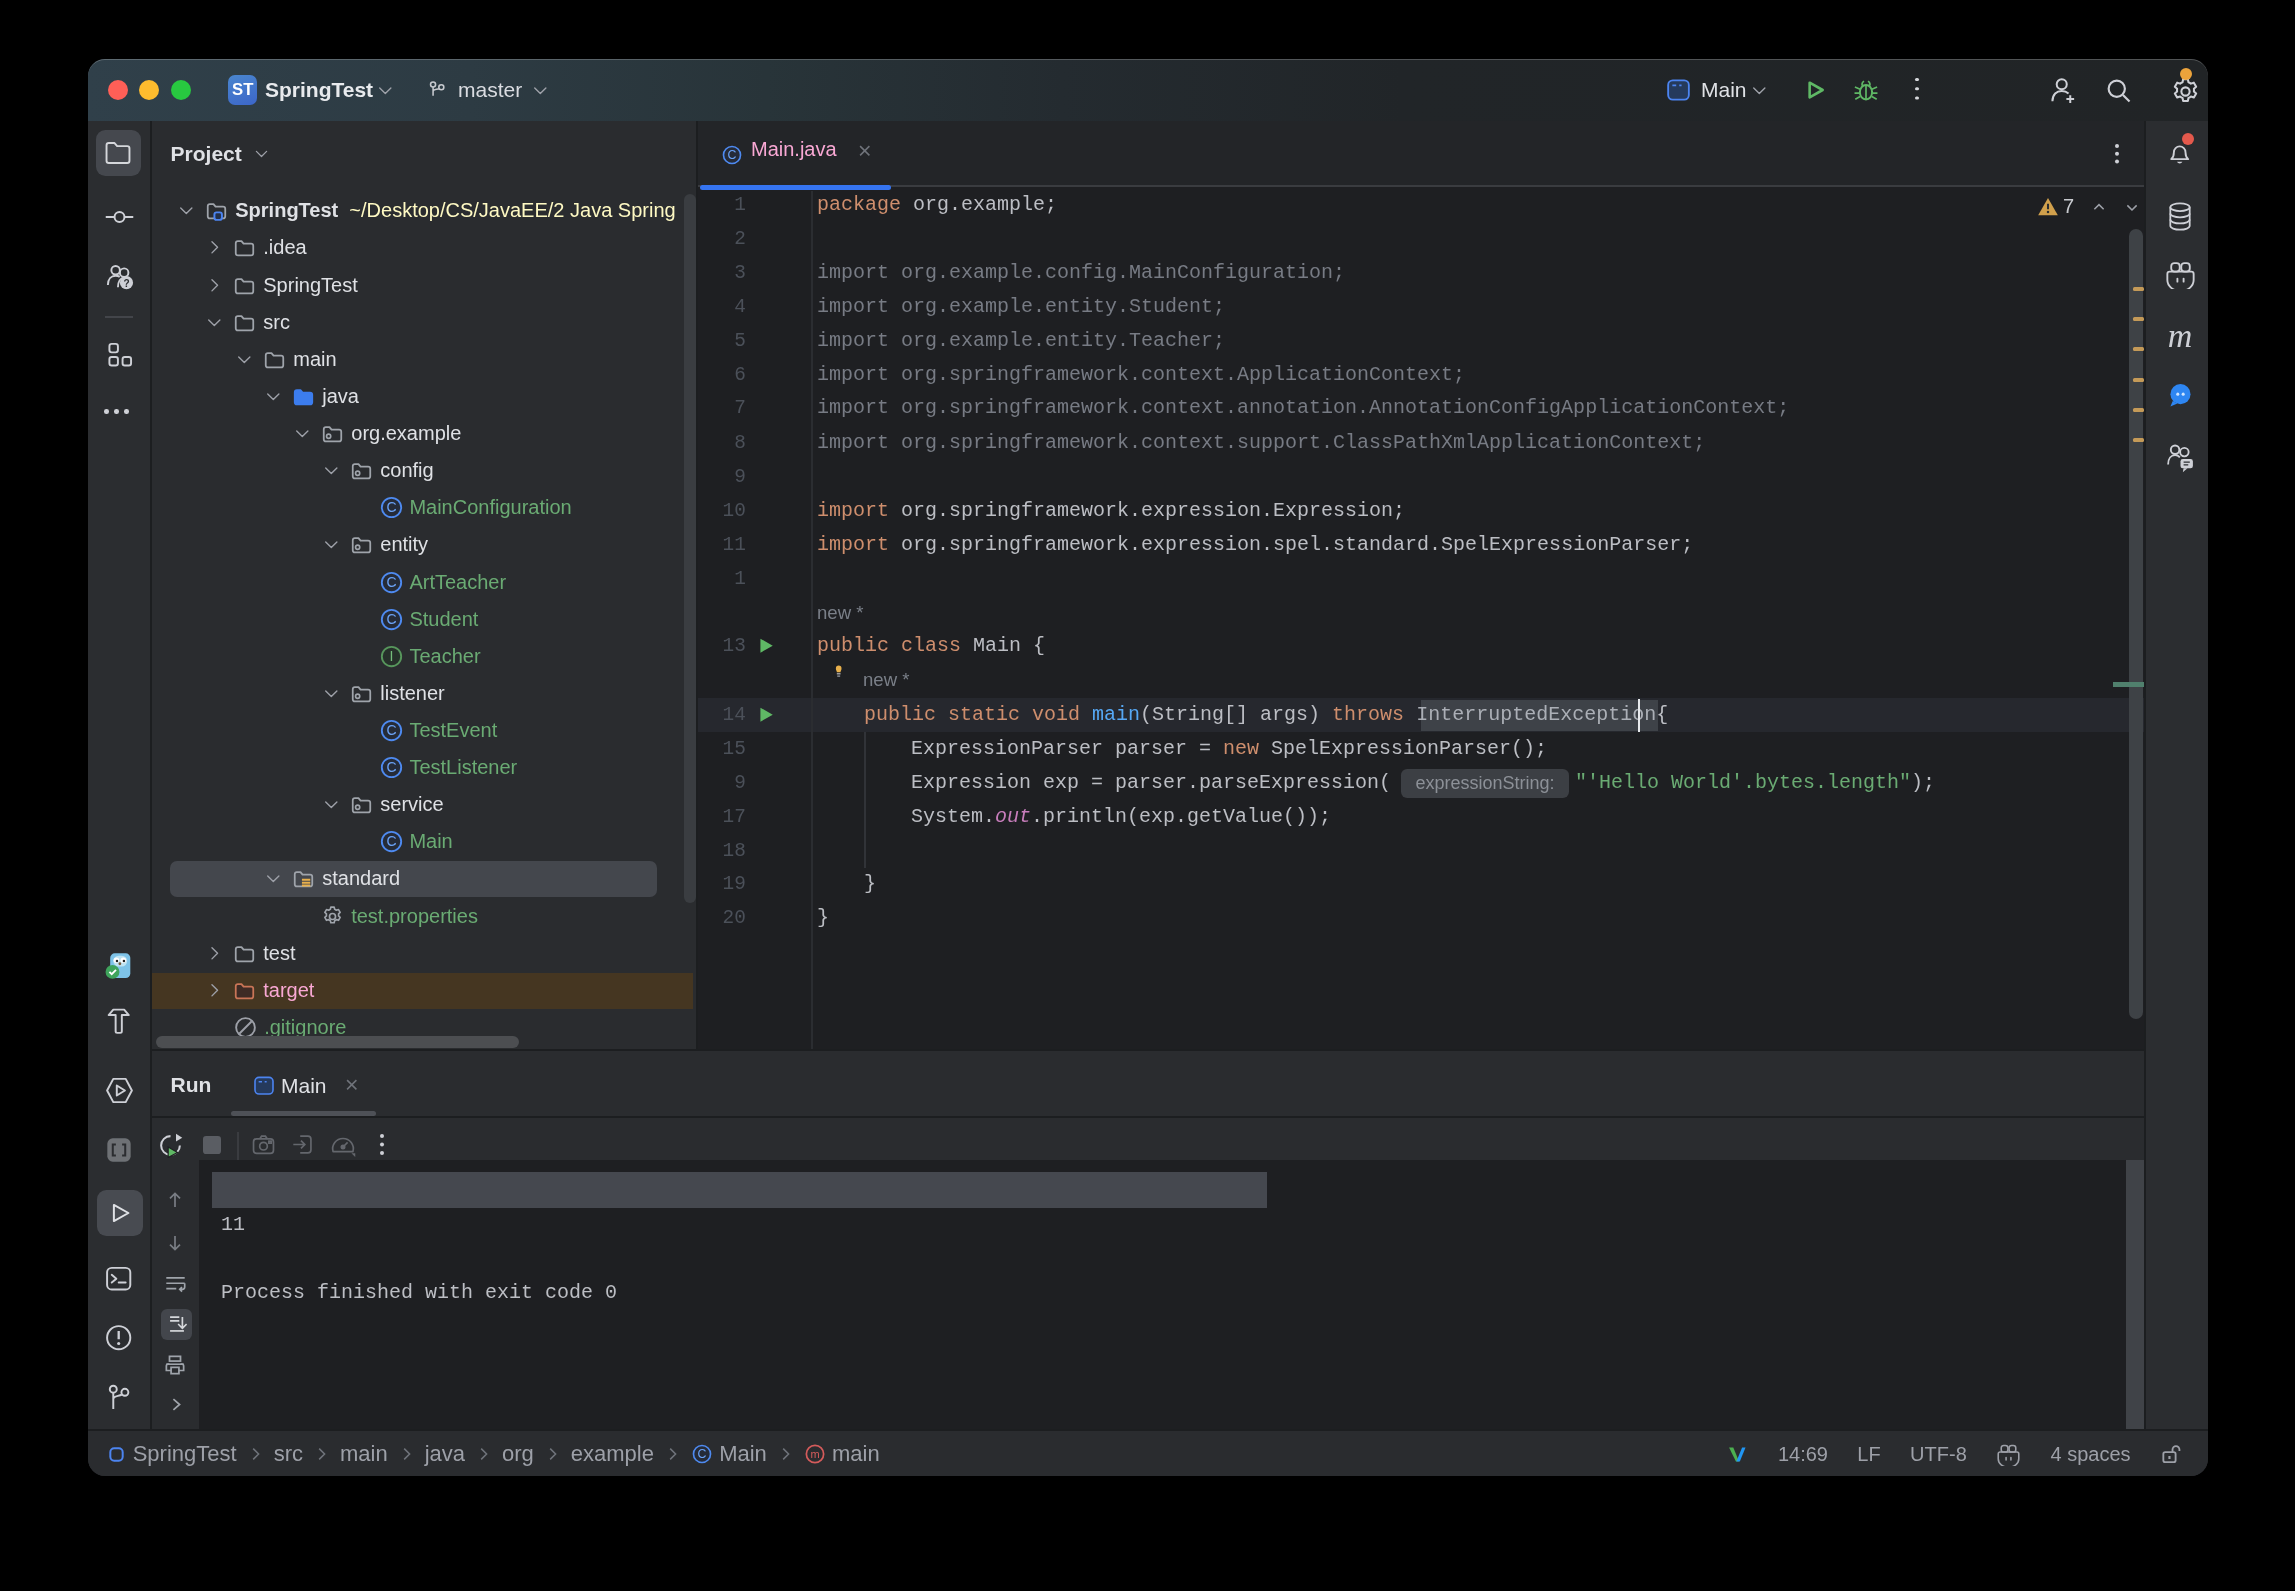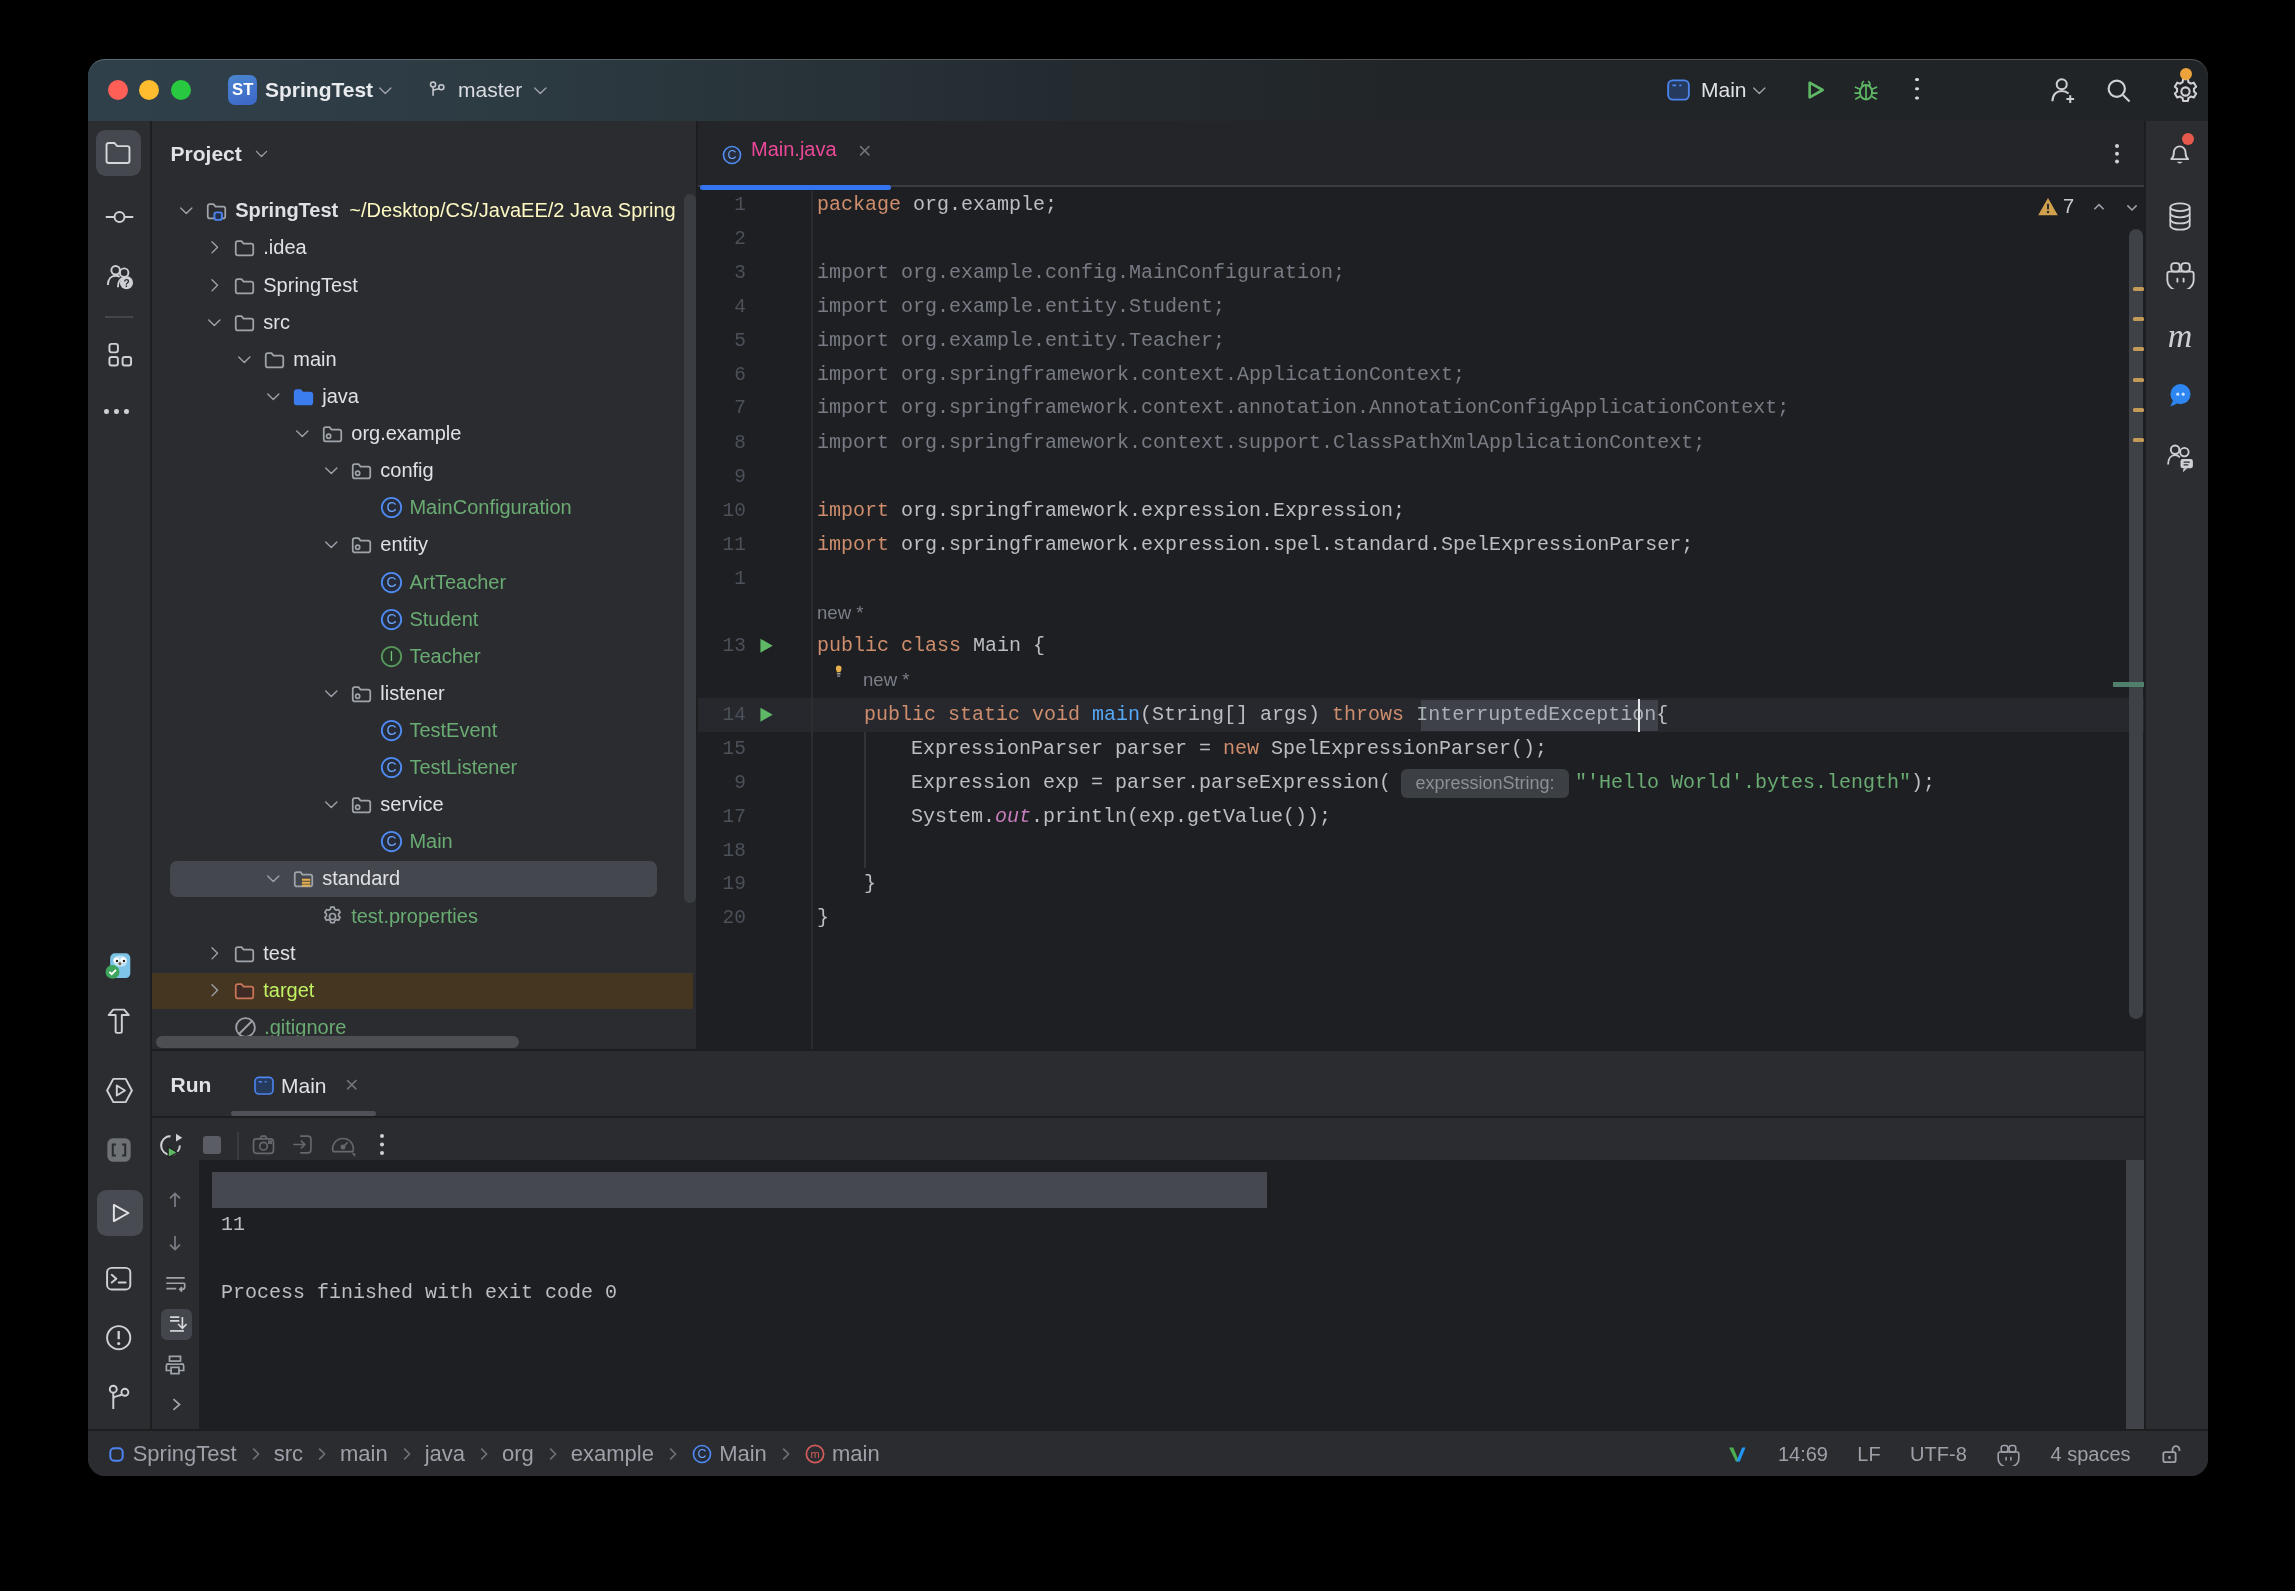--- a/index.html
+++ b/index.html
@@ -311,35 +311,35 @@
         </svg><span class="t green">test.properties</span></div>
 <div class="r" style="left:53px;top:814px"><svg class="ic" width="18.6" height="18.6" viewBox="0 0 24 24" style="margin-right:8.5px">
           <use href="#cr"></use>
         </svg><svg class="ic" width="25" height="25" viewBox="0 0 24 24" style="margin-right:6.2px">
           <use href="#fo"></use>
         </svg><span class="t">test</span></div>
 <div class="r" style="left:53px;top:851px"><svg class="ic" width="18.6" height="18.6" viewBox="0 0 24 24" style="margin-right:8.5px">
           <use href="#cr"></use>
         </svg><svg class="ic" width="25" height="25" viewBox="0 0 24 24" style="margin-right:6.2px">
           <use href="#forng"></use>
-        </svg><span class="t" style="color:#bef264">target</span></div>
+        </svg><span class="t" style="color:#f9a8d4">target</span></div>
 <div class="r" style="left:81px;top:888px"><svg class="ic" width="25" height="25" viewBox="0 0 24 24" style="margin-right:6.2px">
           <use href="#ign"></use>
         </svg><span class="t green">.gitignore</span></div>
 <div class="abs" style="left:532px;top:73px;width:12.4px;height:709px;border-radius:6.2px;background:#3a3d41"></div>
 <div class="abs" style="left:3.9px;top:915px;width:363px;height:12.4px;border-radius:6.2px;background:#4c4e51"></div>
 </div>
 <div class="edit">
 <div class="abs" style="left:0;top:65px;width:1446px;height:865px;background:#1e1f22"></div>
 <div class="abs" style="left:0;top:64px;width:1446px;height:1.5px;background:#3a3c40"></div>
 <div class="abs" style="left:1.5px;top:64px;width:191px;height:5.4px;border-radius:3.1px;background:#3574f0"></div>
 <svg class="abs" style="left:22.5px;top:22.5px" width="22" height="22" viewBox="0 0 24 24">
         <use href="#cc"></use>
       </svg>
-<div class="abs" style="left:53px;top:17px;height:23px;line-height:23px;font-size:20px;color:#ec4899">Main.java</div>
+<div class="abs" style="left:53px;top:17px;height:23px;line-height:23px;font-size:20px;color:#f9a8d4">Main.java</div>
 <svg class="abs" style="left:159px;top:22px" width="15.5" height="15.5" viewBox="0 0 20 20">
         <path d="M4 4 L16 16 M16 4 L4 16" stroke="#6f737a" stroke-width="2"></path>
       </svg>
 <div class="abs" style="left:1417px;top:23px;width:3.9px;height:3.9px;border-radius:2.3px;background:#ced0d6;box-shadow:0 7.7px 0 #ced0d6,0 15.5px 0 #ced0d6"></div>
 
 <div class="abs" style="left:0;top:577px;width:1446px;height:34px;background:#26282e"></div>
 <div class="abs" style="left:723px;top:579px;width:237px;height:31px;background:#3e4248"></div>
 <div class="abs" style="left:113px;top:70px;width:1.5px;height:860px;background:#2b2d31"></div>
 <div class="abs" style="left:166px;top:611px;width:1.5px;height:136px;background:#313338"></div>
 

